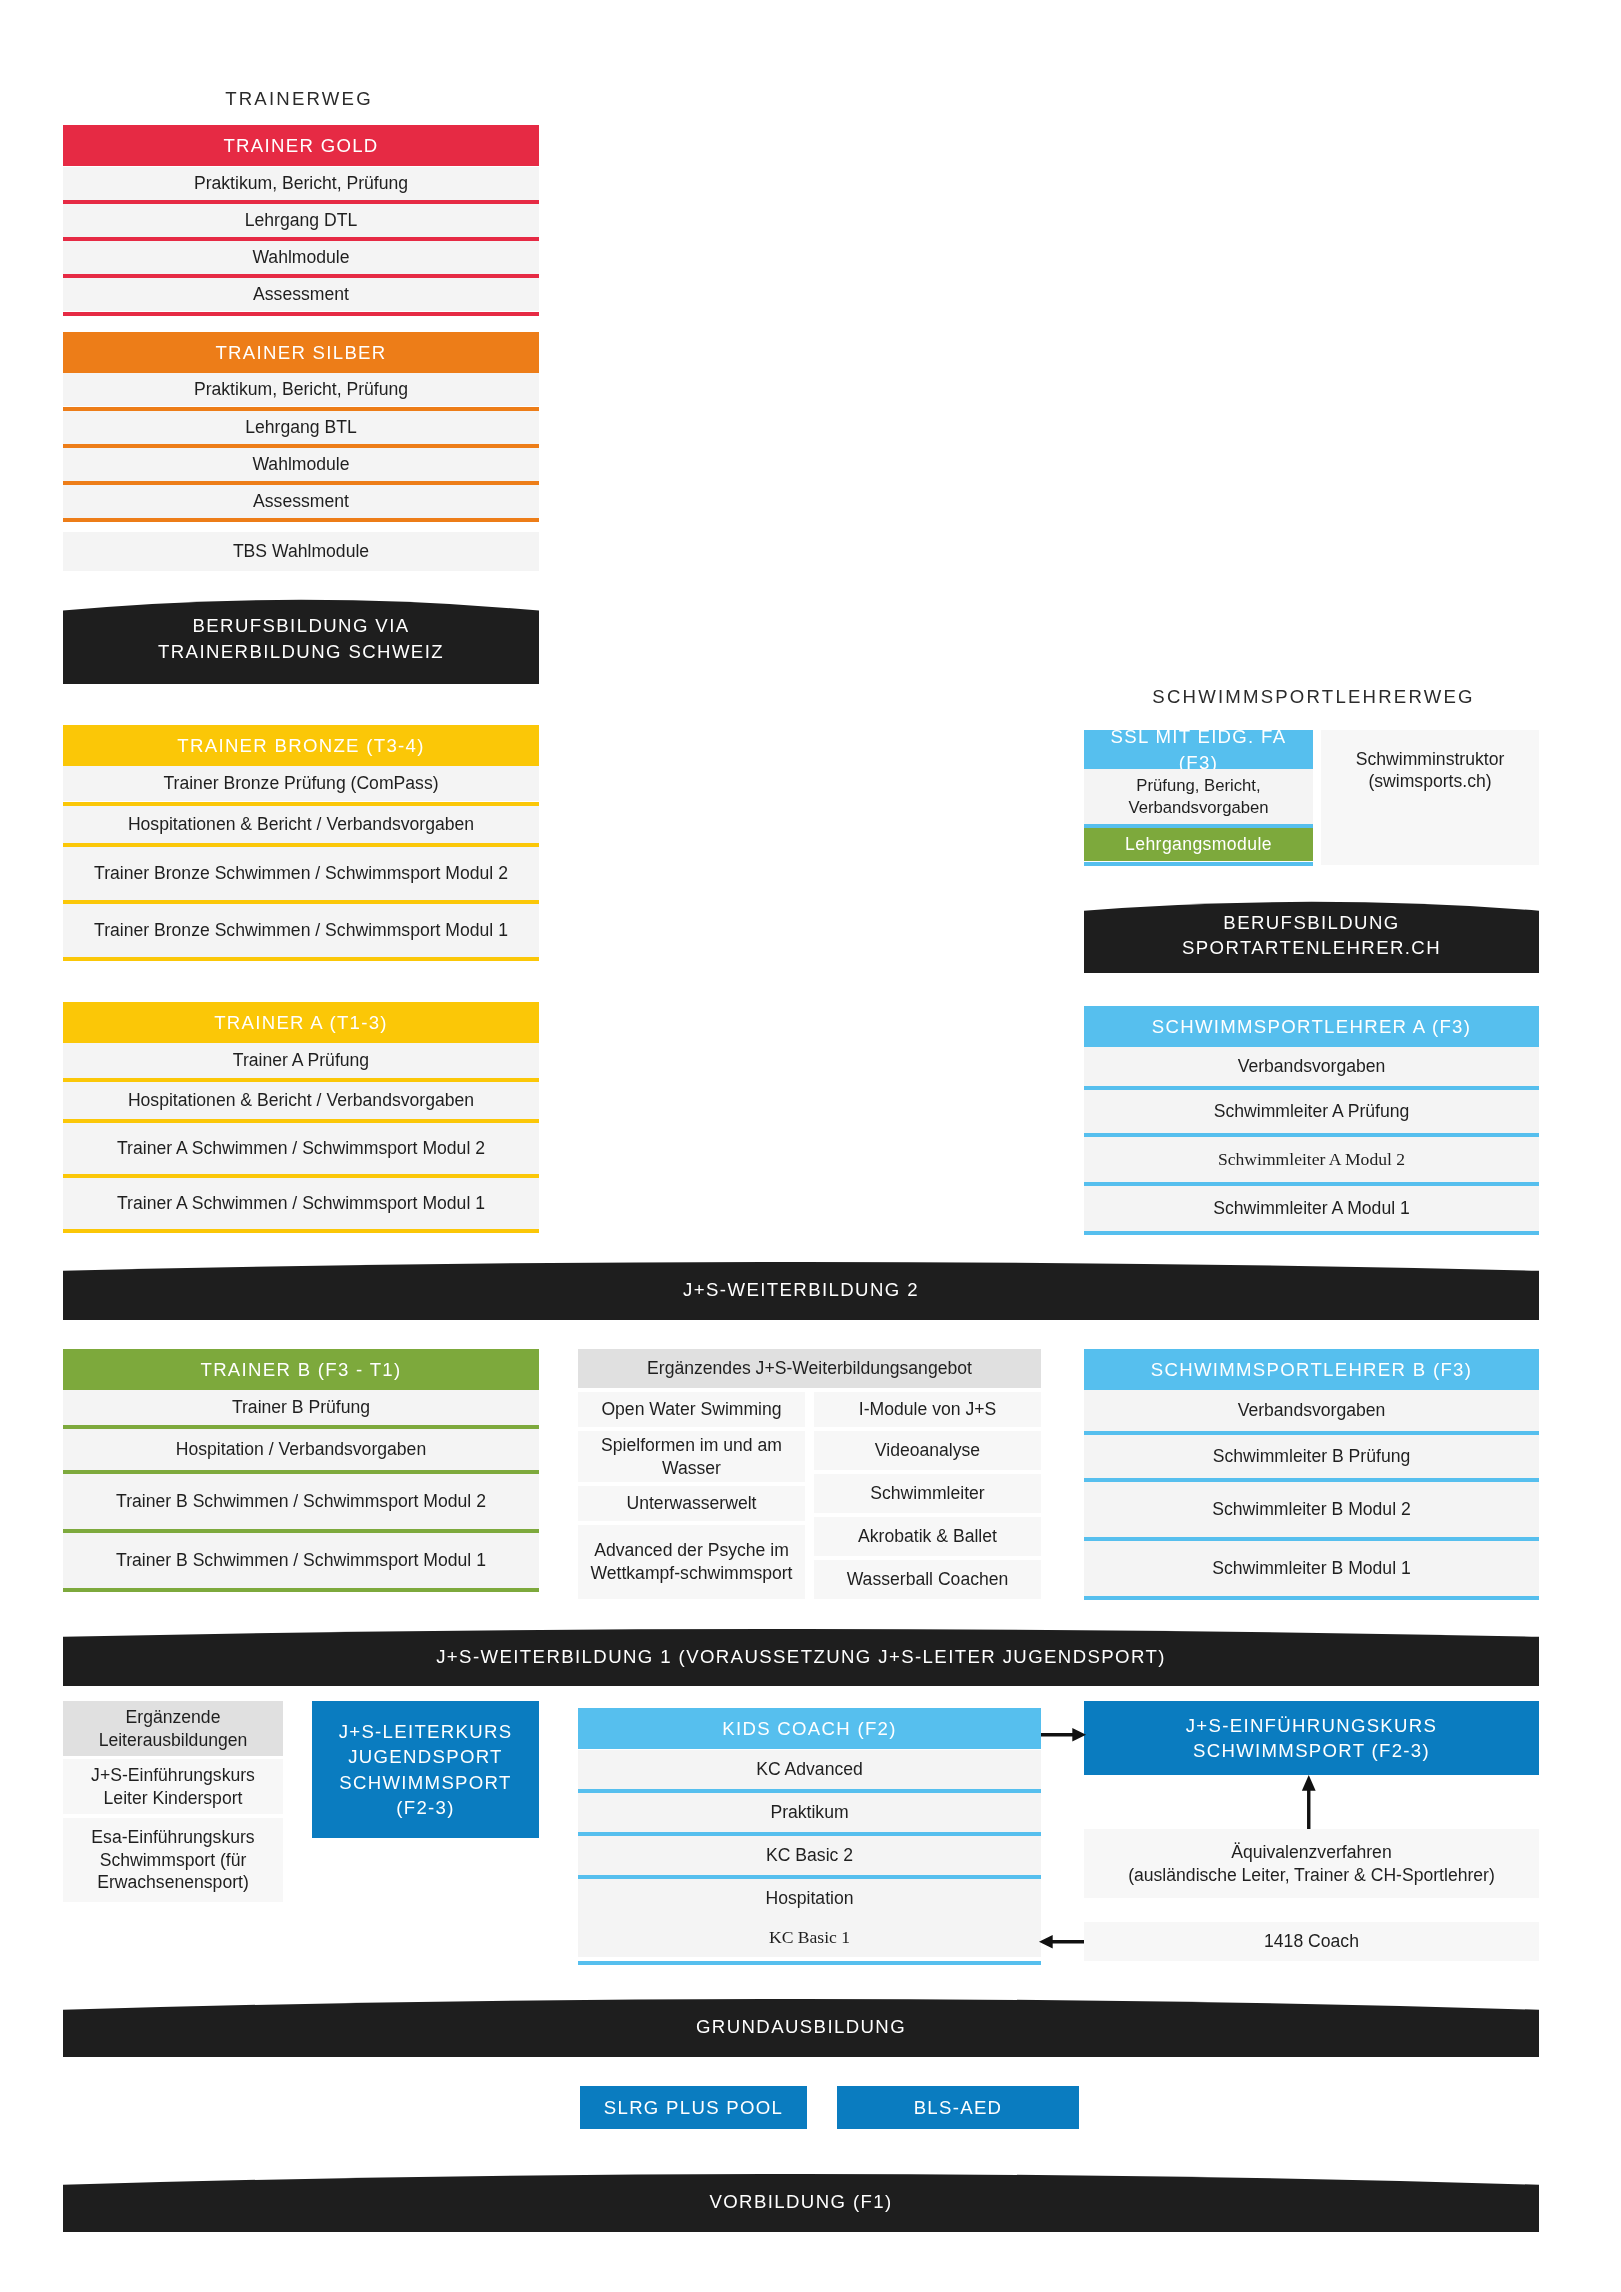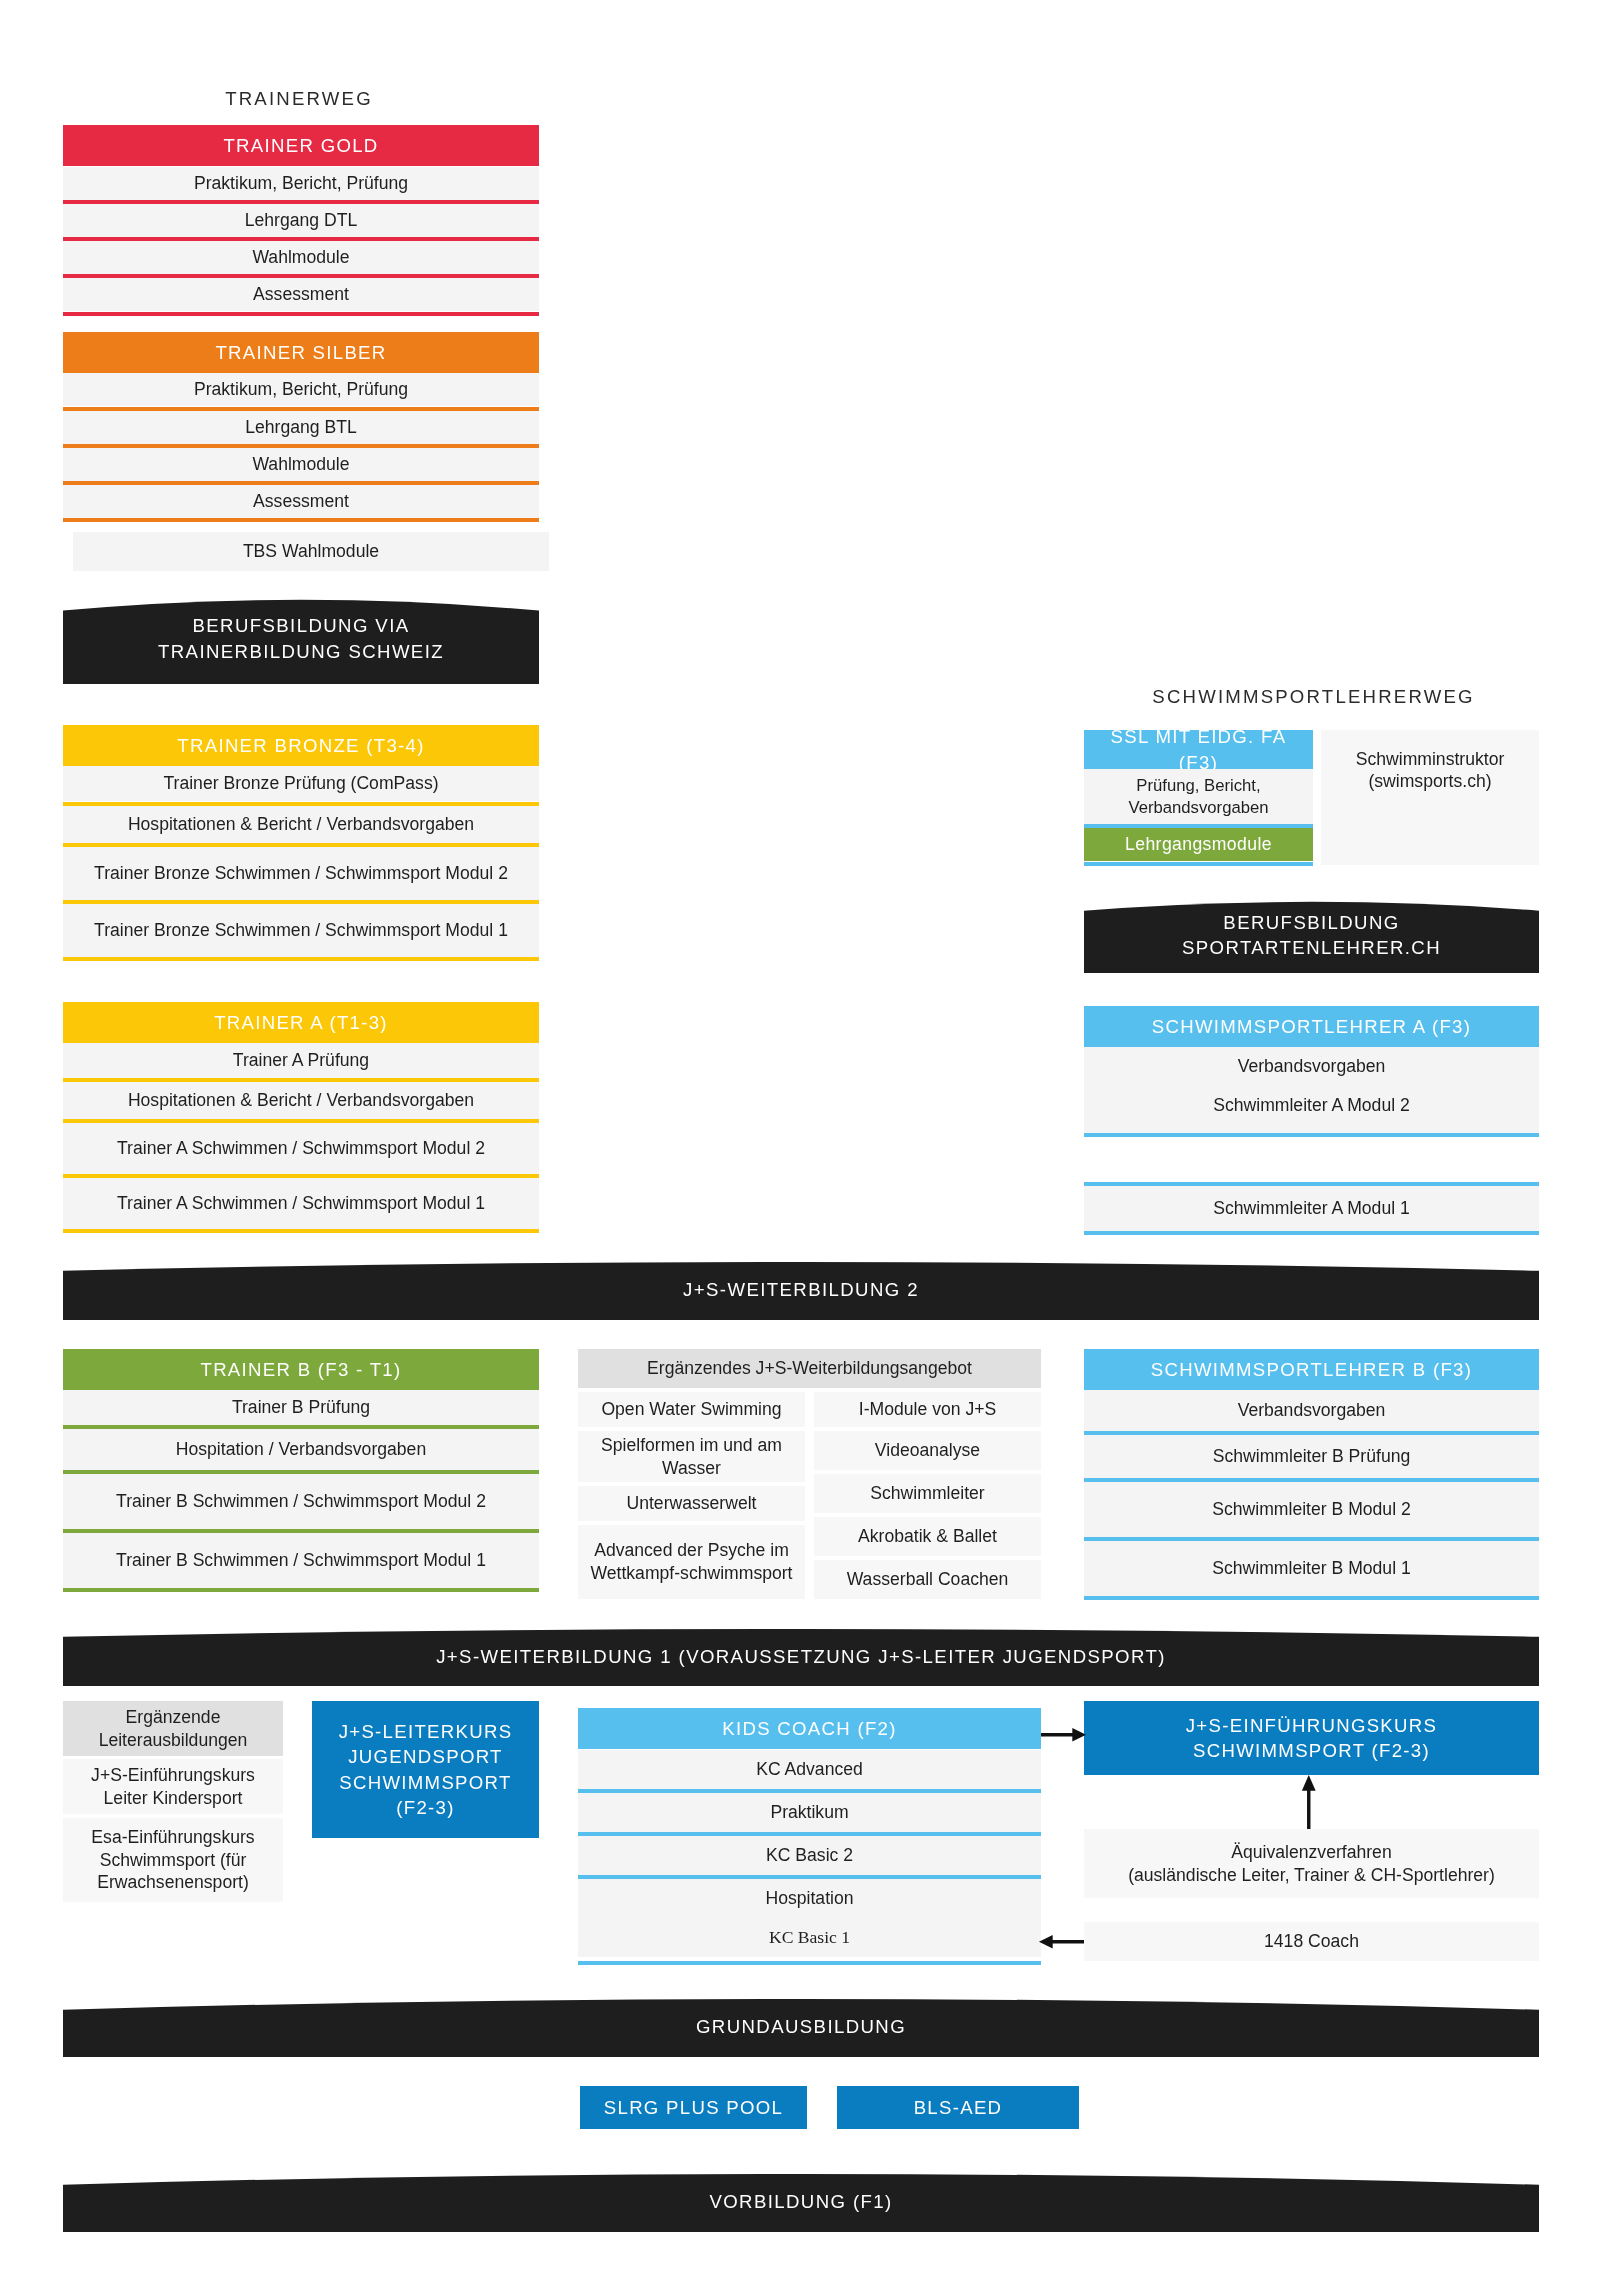--- a/index.html
+++ b/index.html
@@ -134,21 +134,21 @@
   <div class="abs sep" style="left:63px; top:444px; width:476px; background:#ED7D18;"></div>
   <div class="abs row" style="left:63px; top:448px; width:476px; height:33px;">
     <span>Wahlmodule</span>
   </div>
   <div class="abs sep" style="left:63px; top:481px; width:476px; background:#ED7D18;"></div>
   <div class="abs row" style="left:63px; top:485px; width:476px; height:33px;">
     <span>Assessment</span>
   </div>
   <div class="abs sep" style="left:63px; top:518px; width:476px; background:#ED7D18;"></div>
 
-  <div class="abs row" style="left:73px; top:532px; width:476px; height:39px;">
+  <div class="abs row" style="left:63px; top:532px; width:476px; height:39px;">
     <span>TBS Wahlmodule</span>
   </div>
 
   <div class="banner" style="left:63px; top:593px; width:476px; height:91px;">
     <svg class="arch" viewBox="0 0 486 93" preserveAspectRatio="none">
       <path d="M0,18 Q243,-4 486,18 L486,93 L0,93 Z" fill="#1E1E1E"></path>
     </svg>
     <div class="btxt">
       <div>BERUFSBILDUNG VIA</div>
       <div>TRAINERBILDUNG SCHWEIZ</div>
@@ -228,21 +228,21 @@
     <span>SCHWIMMSPORTLEHRER A (F3)</span>
   </div>
   <div class="abs row" style="left:1084px; top:1047px; width:455px; height:39px;">
     <span>Verbandsvorgaben</span>
   </div>
   <div class="abs sep" style="left:1084px; top:1086px; width:455px; background:#56BFEE;"></div>
   <div class="abs row" style="left:1084px; top:1090px; width:455px; height:43px;">
     <span>Schwimmleiter A Prüfung</span>
   </div>
   <div class="abs sep" style="left:1084px; top:1133px; width:455px; background:#56BFEE;"></div>
-  <div class="abs row" style="left:1084px; top:1083px; width:455px; height:45px;">
+  <div class="abs row" style="left:1084px; top:1137px; width:455px; height:45px;font-family:Liberation Serif, serif;">
     <span>Schwimmleiter A Modul 2</span>
   </div>
   <div class="abs sep" style="left:1084px; top:1182px; width:455px; background:#56BFEE;"></div>
   <div class="abs row" style="left:1084px; top:1186px; width:455px; height:45px;">
     <span>Schwimmleiter A Modul 1</span>
   </div>
   <div class="abs sep" style="left:1084px; top:1231px; width:455px; background:#56BFEE;"></div>
 
   <div class="banner" style="left:63px; top:1259px; width:1476px; height:61px;">
     <svg class="arch" viewBox="0 0 1506 62" preserveAspectRatio="none">

